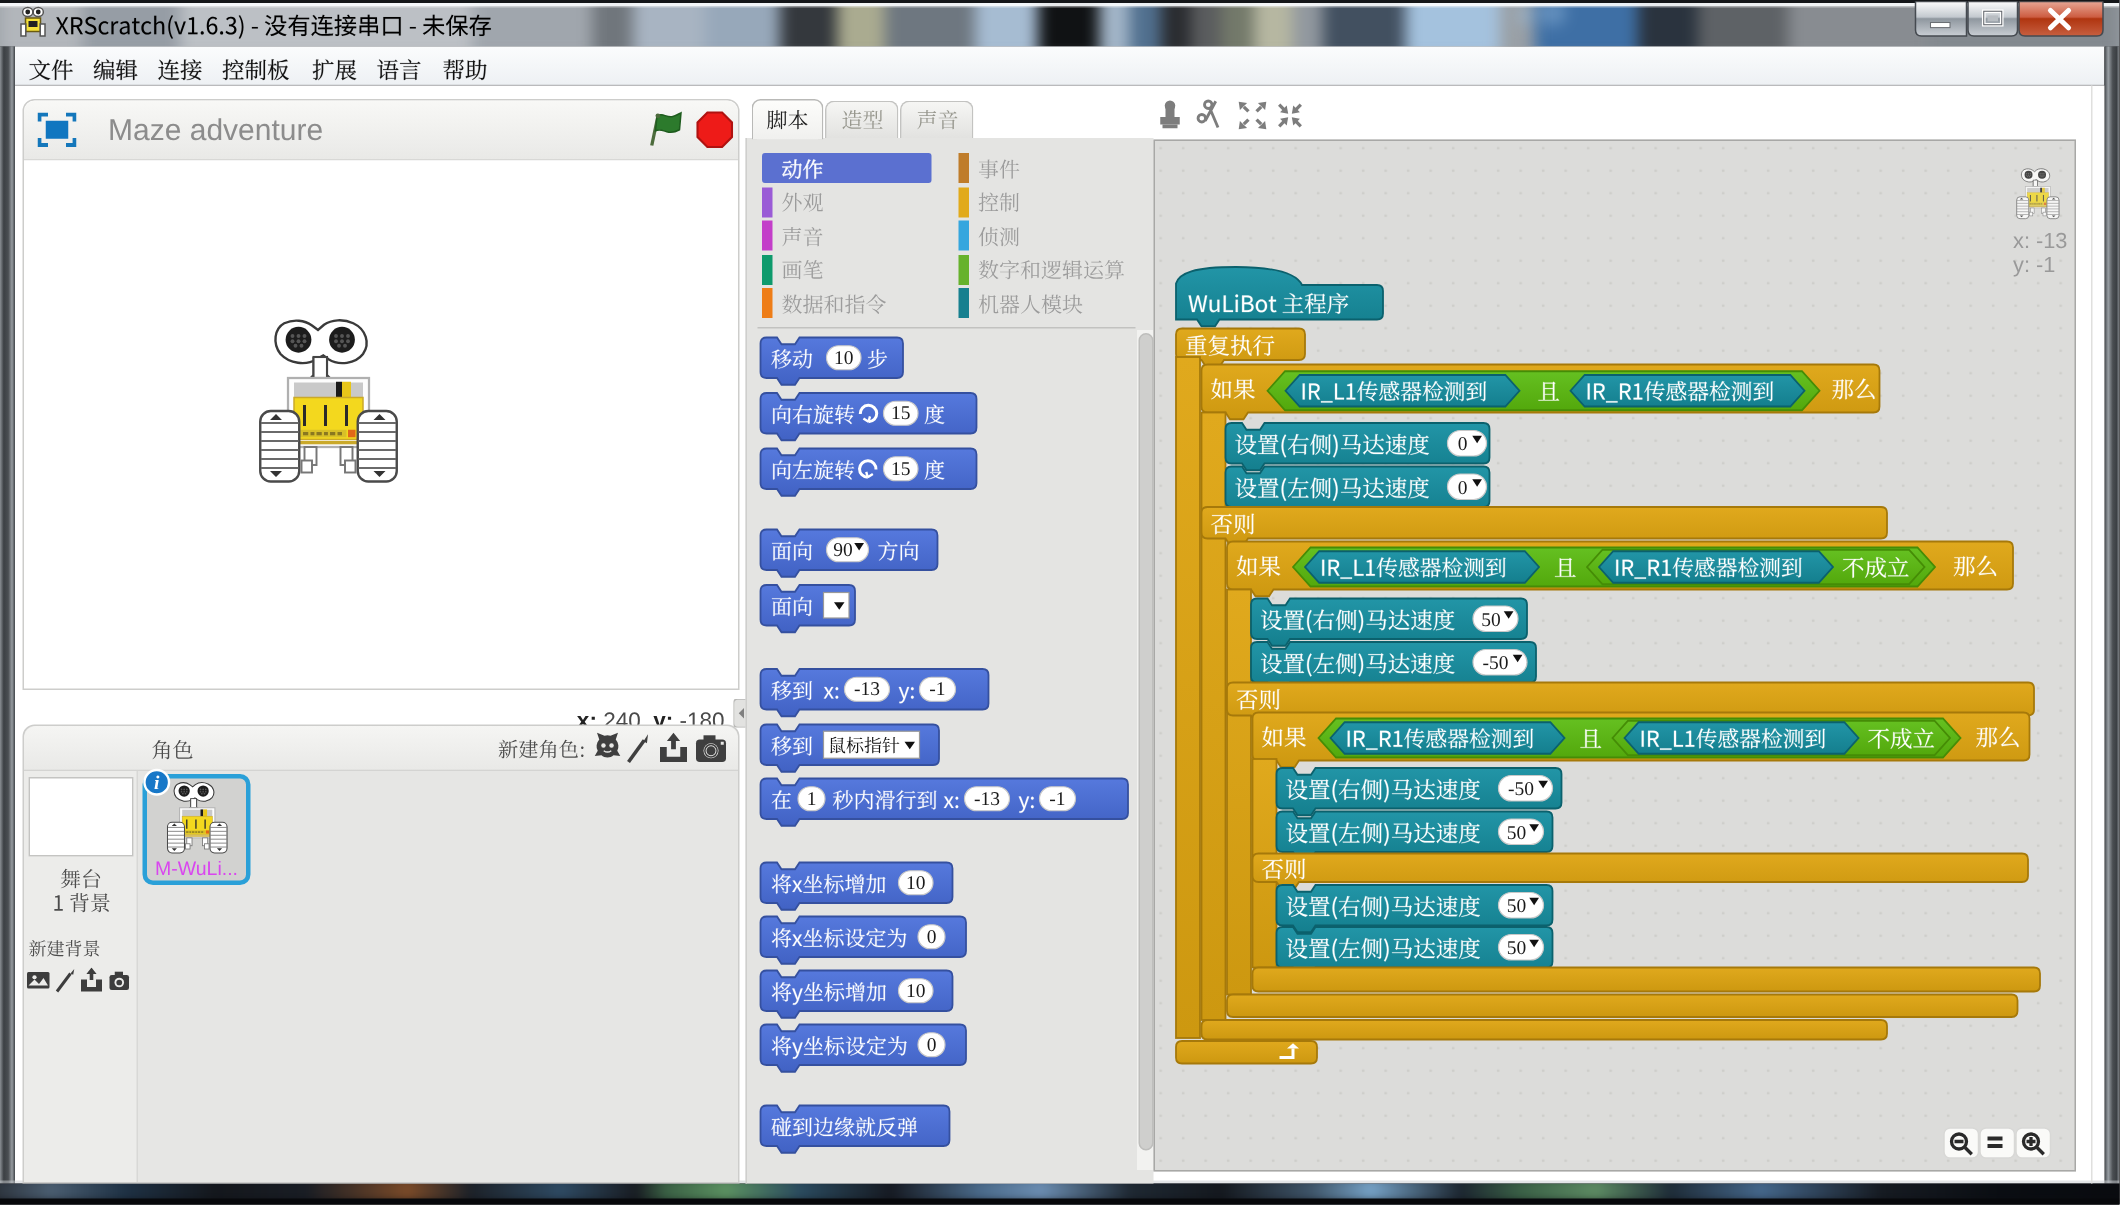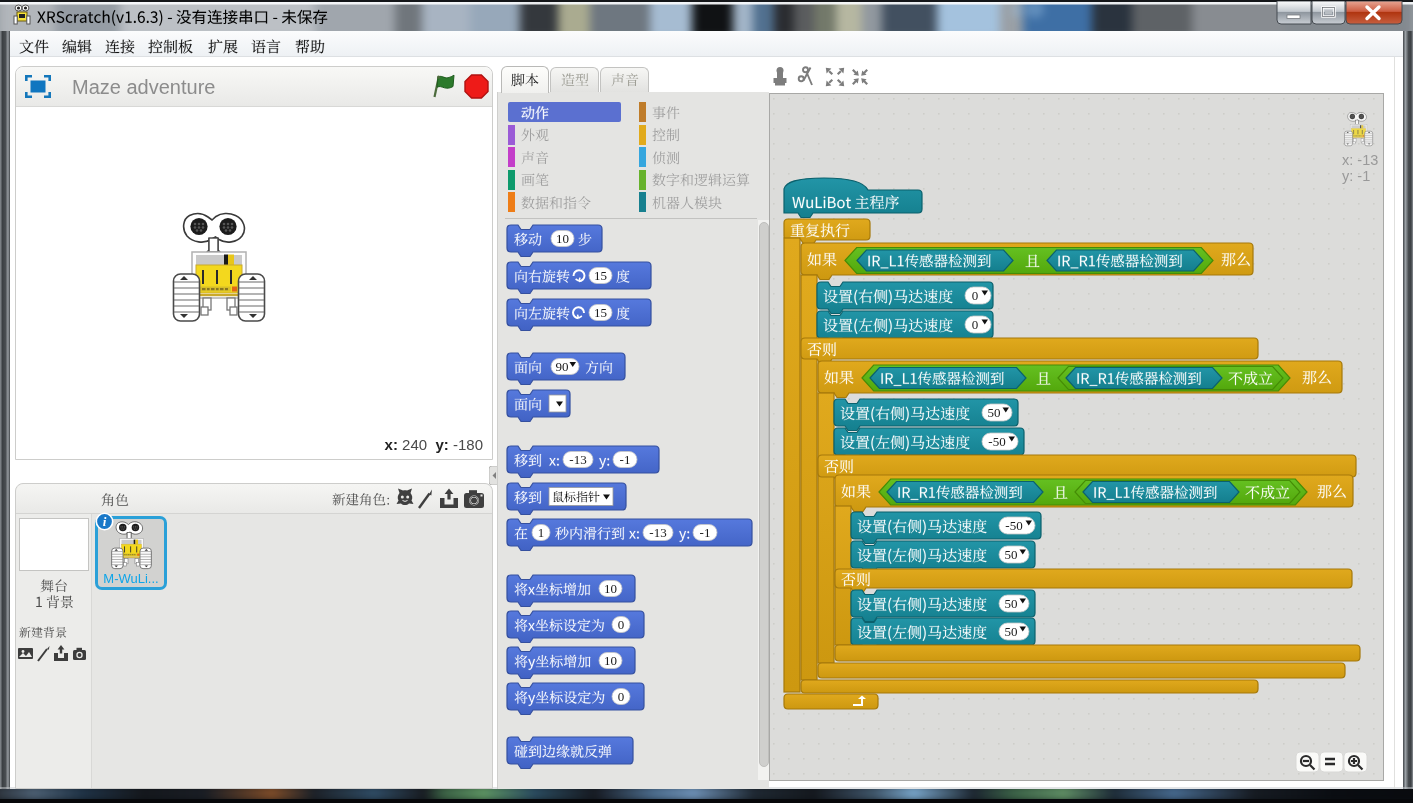--- a/index.html
+++ b/index.html
@@ -246,21 +246,21 @@
  </g>
  <g fill="#333">
   <path d="M12,64 l4,4 l-8,0 z M12,106 l4,-4 l-8,0 z M81,64 l4,4 l-8,0 z M81,106 l4,-4 l-8,0 z"></path>
  </g>
  <rect x="31" y="86" width="8" height="12" fill="#fff" stroke="#777" stroke-width="1.3"></rect>
  <rect x="55" y="86" width="8" height="12" fill="#fff" stroke="#777" stroke-width="1.3"></rect>
  <rect x="29" y="95" width="7" height="8" fill="#fff" stroke="#777" stroke-width="1.3"></rect>
  <rect x="58" y="95" width="7" height="8" fill="#fff" stroke="#777" stroke-width="1.3"></rect>
 </g>
   </svg>
-<div class="abs" style="left:336px;top:436px;width:147px;font-size:15px;color:#4a4a4a;text-align:right"><b style="color:#222">x:</b> 240&nbsp; <b style="color:#222">y:</b> -180</div>
+<div class="abs" style="left:336px;top:472px;width:147px;font-size:15px;color:#4a4a4a;text-align:right"><b style="color:#222">x:</b> 240&nbsp; <b style="color:#222">y:</b> -180</div>
 <svg class="lbl" style="left:489px;top:466px" width="11" height="19" viewBox="0 0 11 19">
 <path d="M11,0 L3,0 Q0,0 0,3 L0,16 Q0,19 3,19 L11,19 Z" fill="#e2e2e0" stroke="#b8b8b6" stroke-width="1"></path>
 <path d="M7,6 L3.5,9.5 L7,13 Z" fill="#808080"></path>
   </svg>
 <div class="abs" style="left:15px;top:483px;width:478px;height:306px;background:#e6e6e4;
 border:1px solid #cdcdcb;border-radius:8px 8px 0 0"></div>
 <div class="abs" style="left:16px;top:484px;width:476px;height:30px;
 background:linear-gradient(#f5f5f3,#e9e9e7);border-bottom:1px solid #d4d4d2;border-radius:8px 8px 0 0"></div>
 <svg style="position:absolute;left:100px;top:488.5px" width="30" height="21">
     <g transform="translate(1,16.1) scale(0.01400,-0.01400)" fill="#4c4c4c">
@@ -407,21 +407,21 @@
  </g>
  <g fill="#333">
   <path d="M12,64 l4,4 l-8,0 z M12,106 l4,-4 l-8,0 z M81,64 l4,4 l-8,0 z M81,106 l4,-4 l-8,0 z"></path>
  </g>
  <rect x="31" y="86" width="8" height="12" fill="#fff" stroke="#777" stroke-width="1.3"></rect>
  <rect x="55" y="86" width="8" height="12" fill="#fff" stroke="#777" stroke-width="1.3"></rect>
  <rect x="29" y="95" width="7" height="8" fill="#fff" stroke="#777" stroke-width="1.3"></rect>
  <rect x="58" y="95" width="7" height="8" fill="#fff" stroke="#777" stroke-width="1.3"></rect>
 </g>
   </svg>
-<div class="abs" style="left:98px;top:571px;width:66px;text-align:center;font-size:13px;color:#0ea5e9">M-WuLi...</div>
+<div class="abs" style="left:98px;top:571px;width:66px;text-align:center;font-size:13px;color:#d946ef">M-WuLi...</div>
 <svg class="lbl" style="left:95px;top:512px" width="19" height="19" viewBox="0 0 19 19">
 <circle cx="9.5" cy="9.5" r="8.2" fill="#1878c8" stroke="#fff" stroke-width="1.6"></circle>
 <text x="9.5" y="14" font-family="Liberation Serif" font-style="italic" font-weight="bold" font-size="13" fill="#fff" text-anchor="middle">i</text>
   </svg>
 <div class="abs" style="left:497px;top:92px;width:272px;height:697px;background:#e4e4e2;border-left:1px solid #cfcfcd"></div>
 <div class="abs" style="left:501px;top:66px;width:48px;height:27px;background:linear-gradient(#fdfdfb,#f0f0ee);
 border:1px solid #b9b9b7;border-bottom:none;border-radius:6px 6px 0 0"></div>
 <svg style="position:absolute;left:510.0px;top:68.5px" width="30" height="21">
     <g transform="translate(1,16.1) scale(0.01400,-0.01400)" fill="#222">
       <use href="#q49" x="0"></use>

